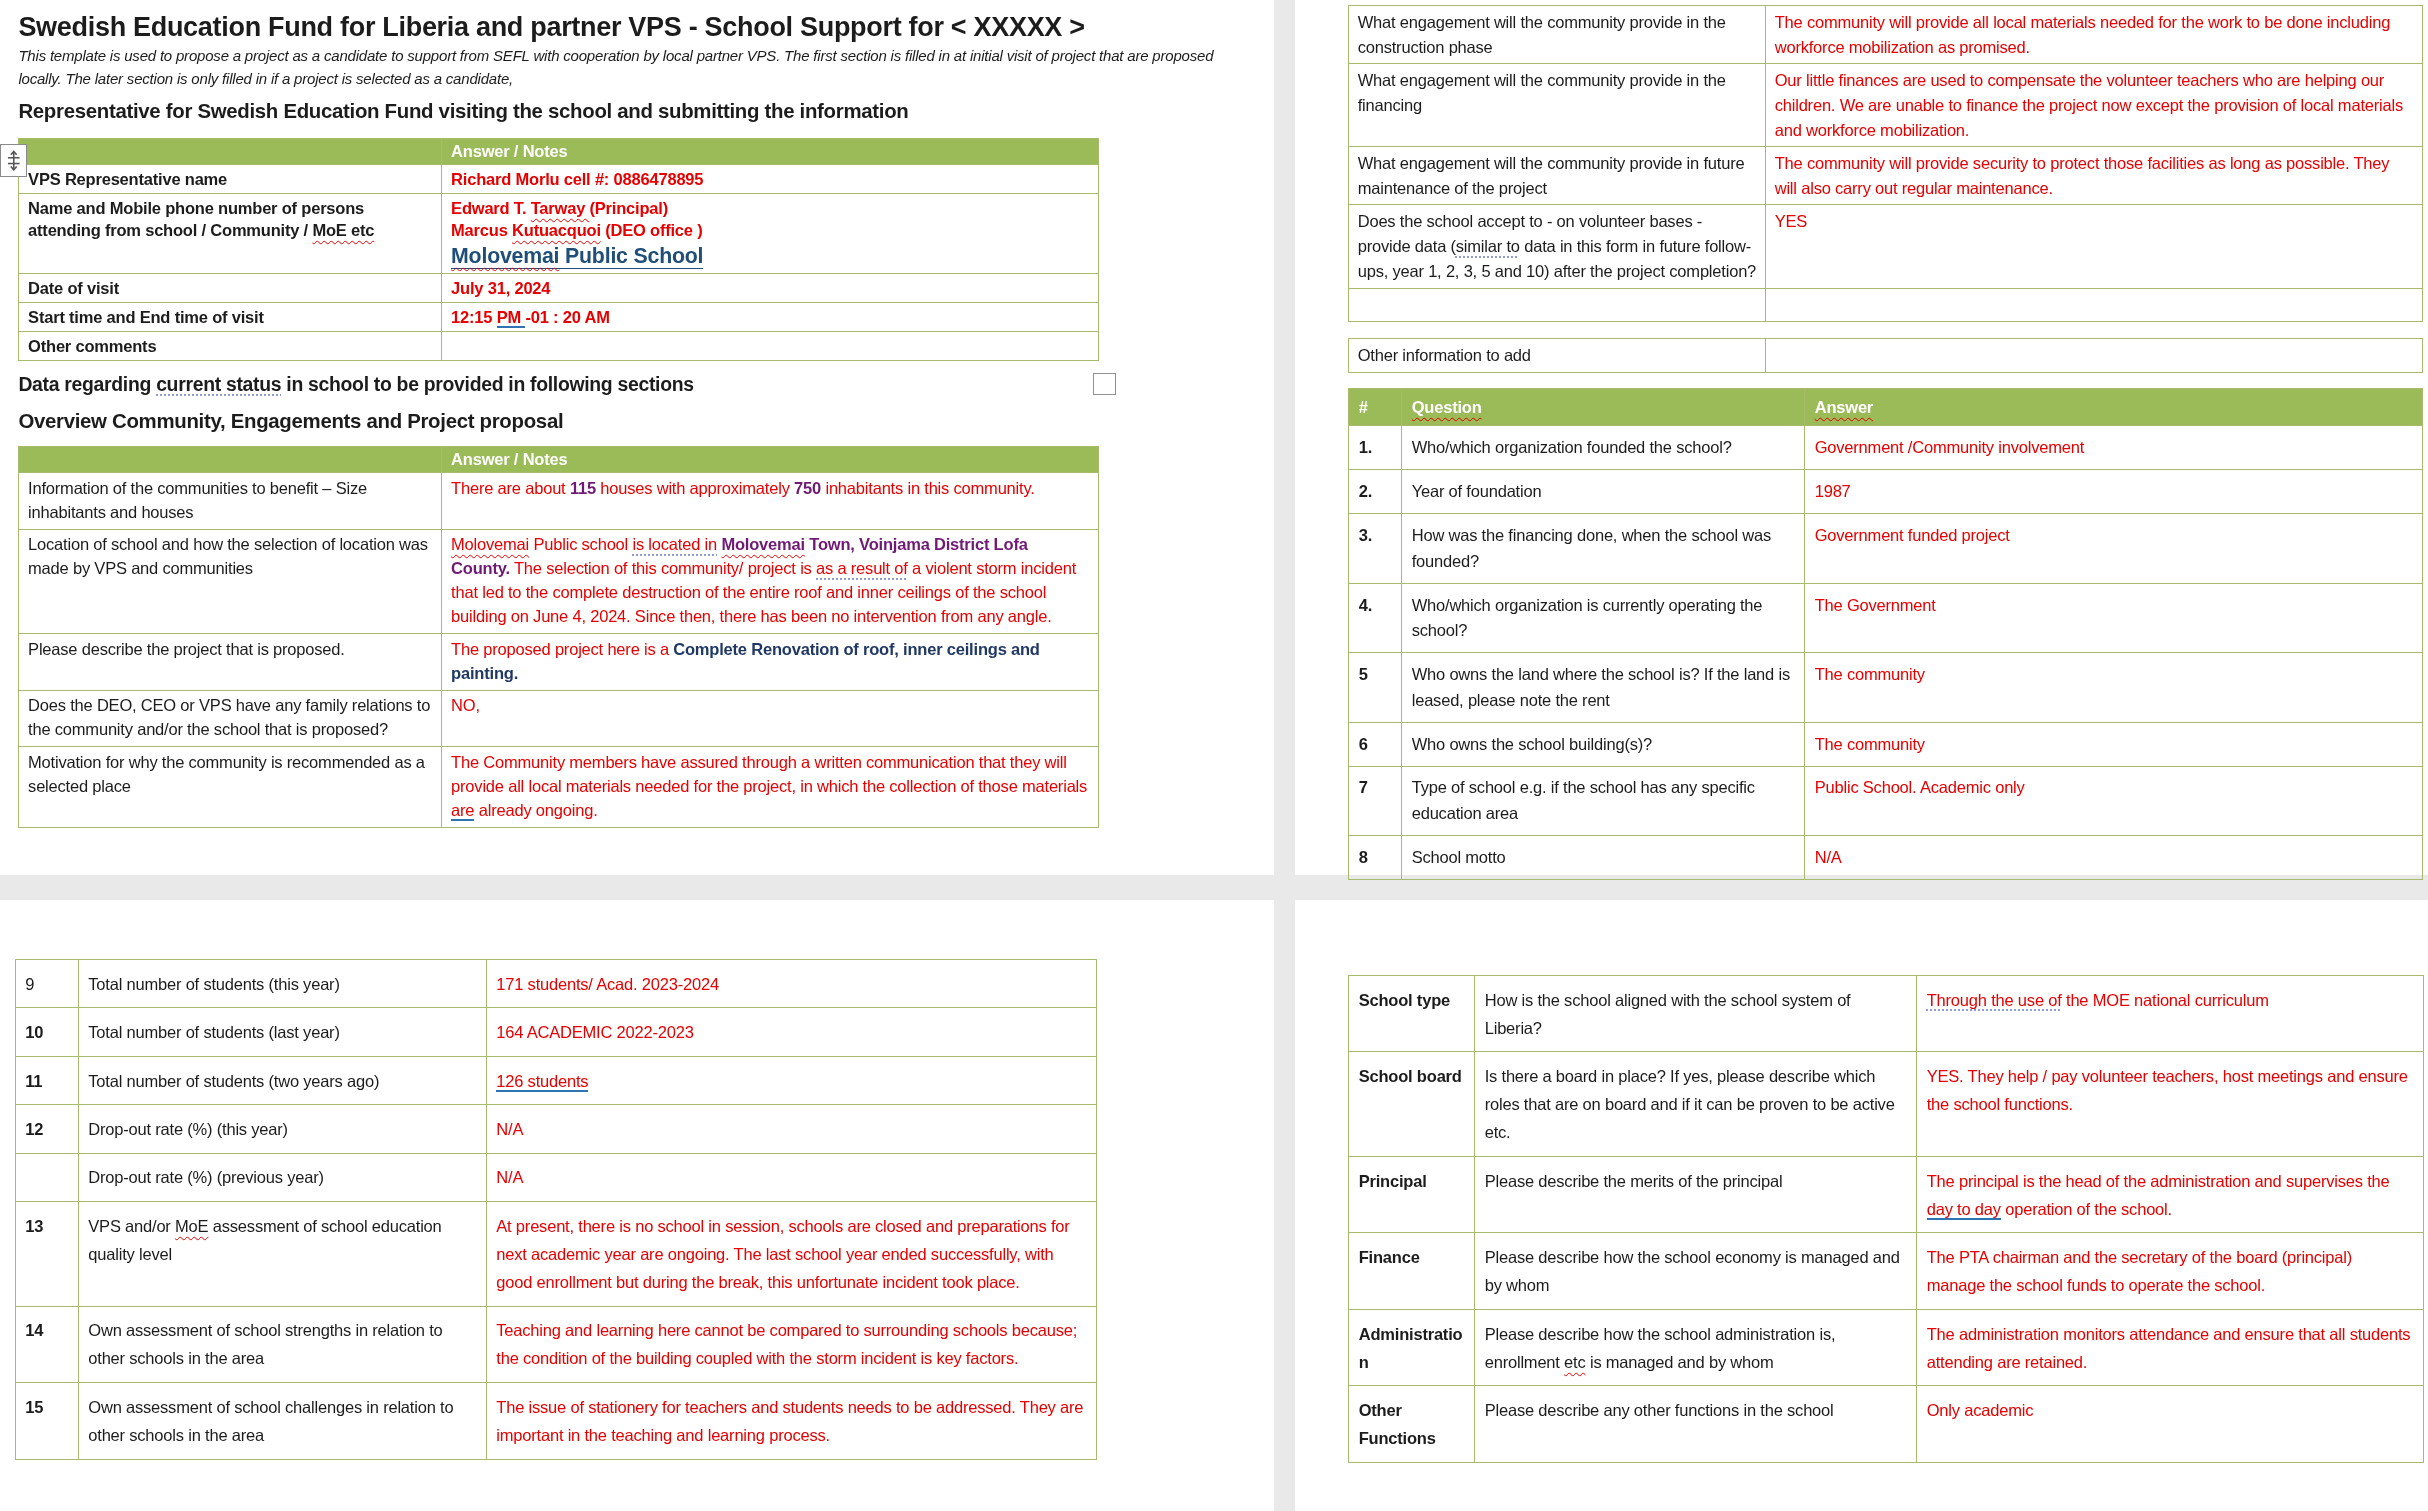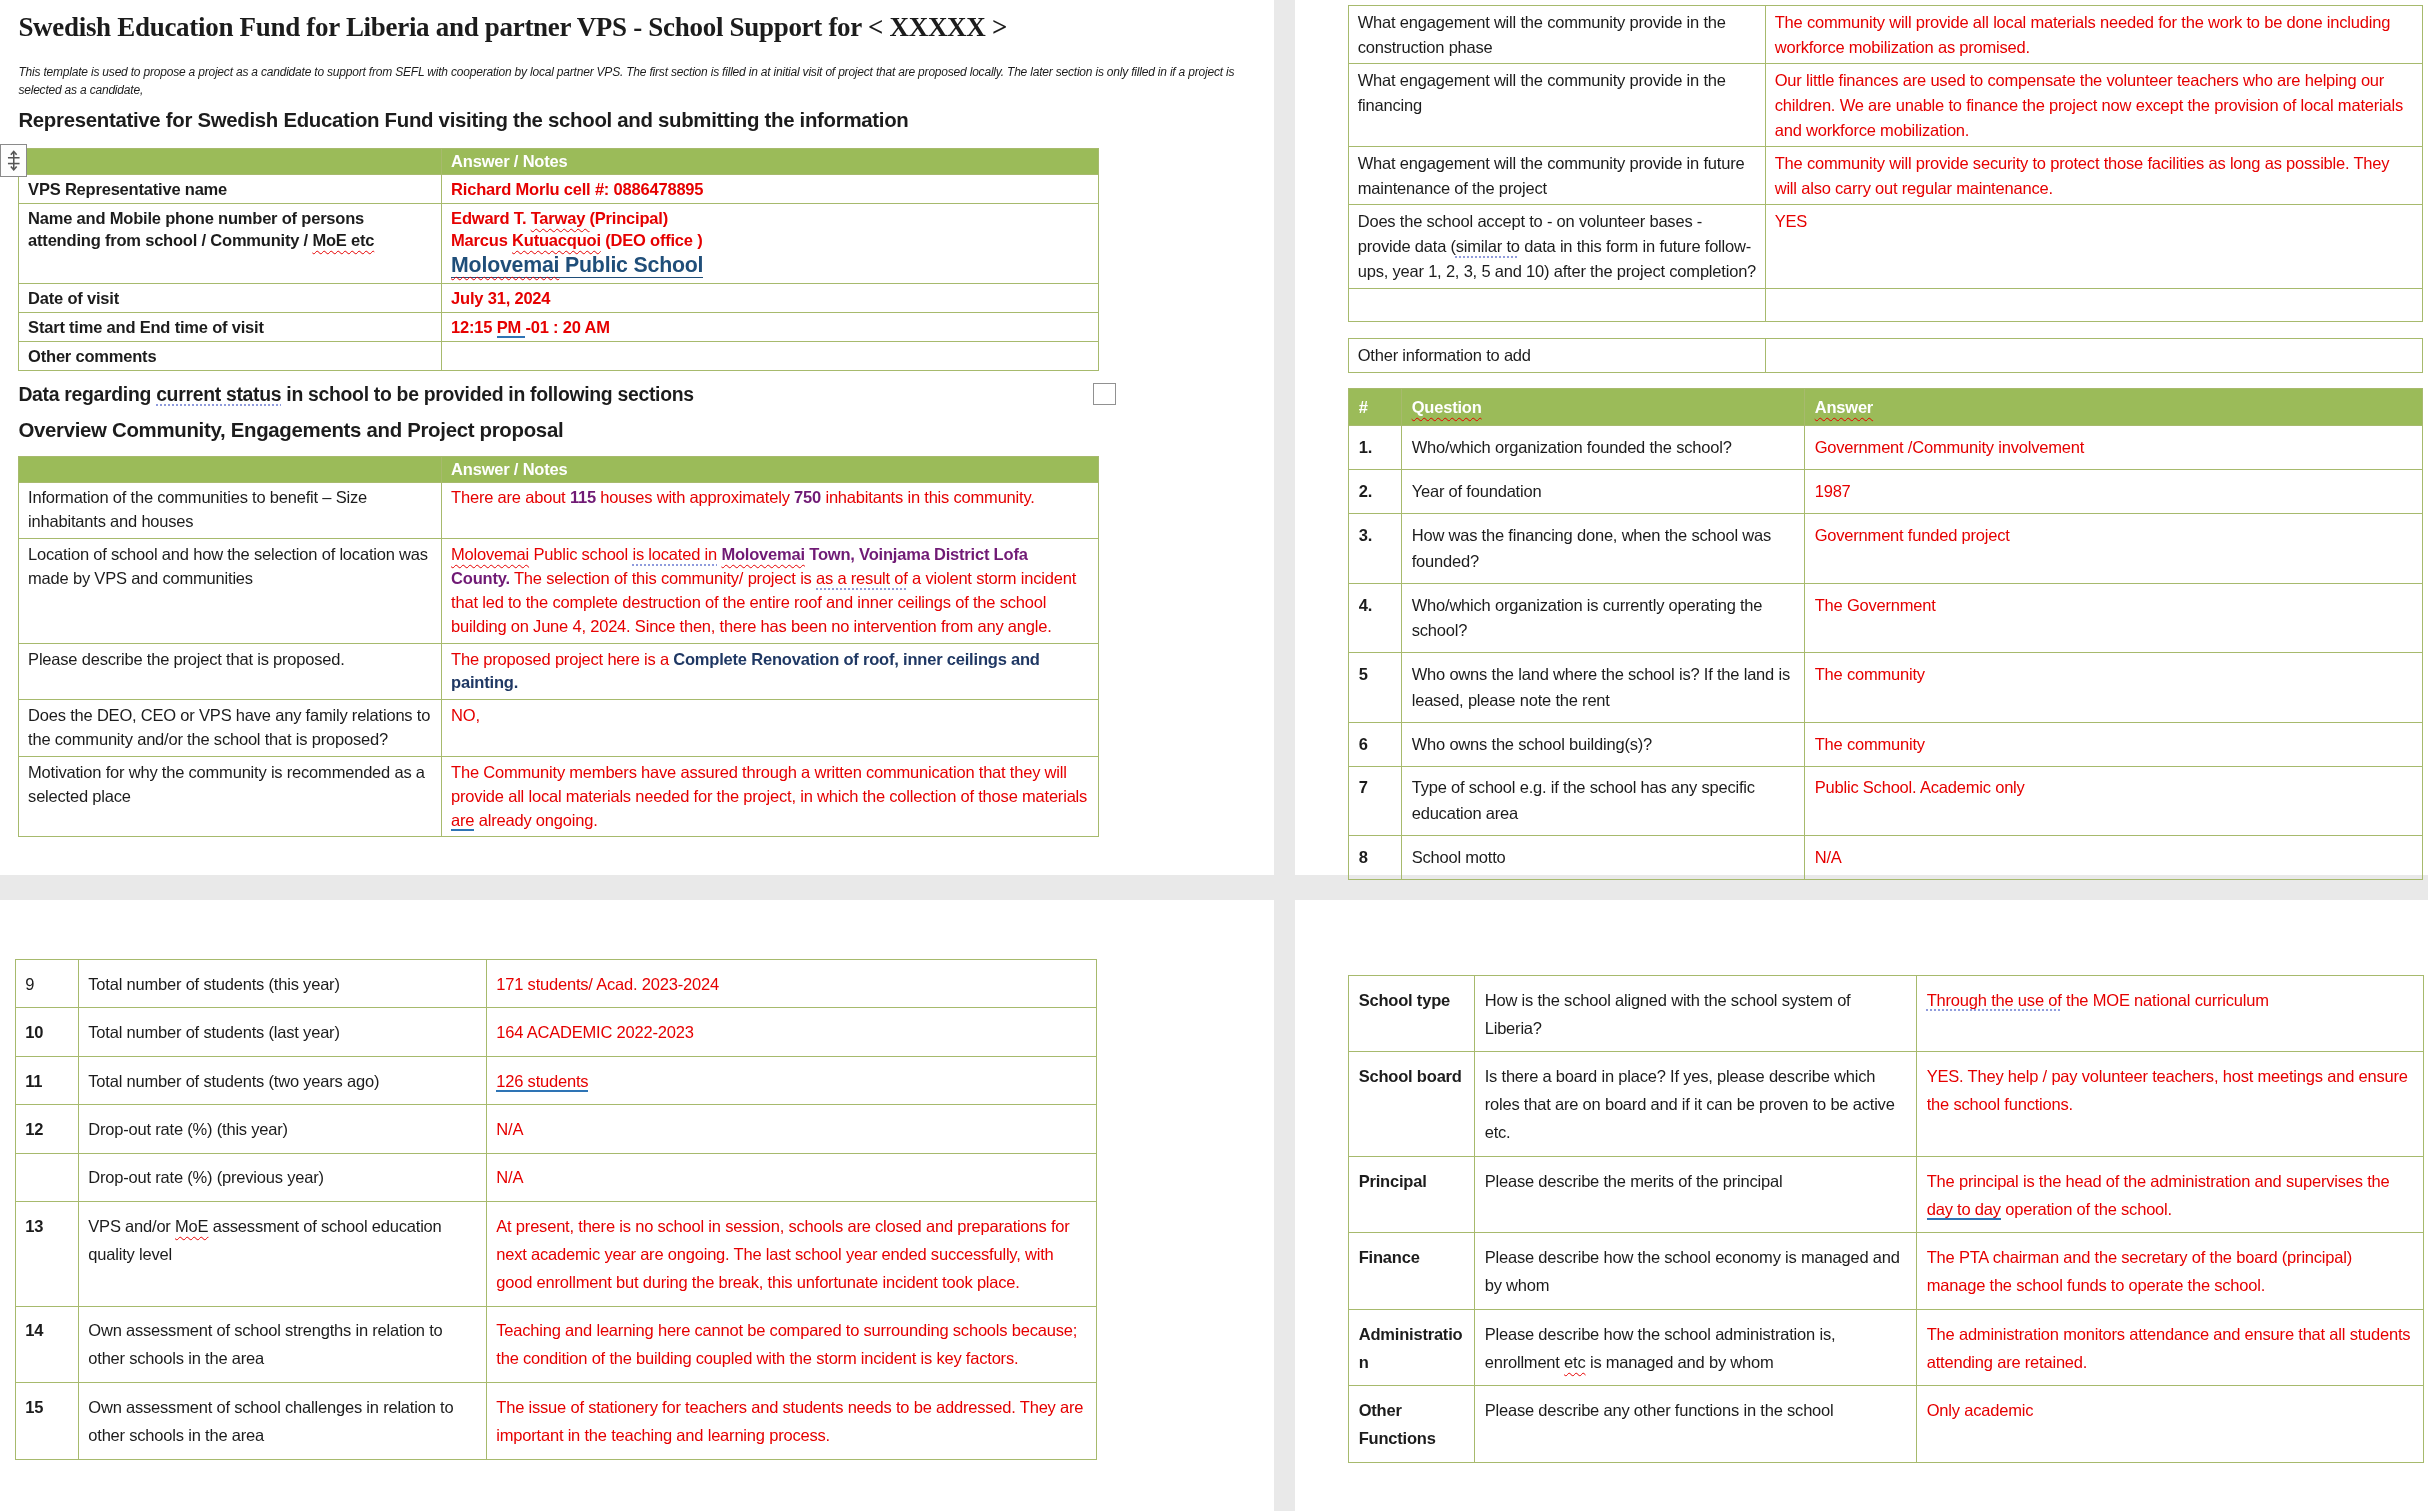--- a/index.html
+++ b/index.html
@@ -7,22 +7,22 @@
           font-family:"Liberation Sans",sans-serif;color:#1c1c1c;}
   .gutter-v{position:absolute;top:0;left:1274px;width:21.3px;height:100%;background:#e9e9e9;}
   .gutter-h{position:absolute;left:0;top:875px;width:100%;height:25px;background:#e9e9e9;}
 
   .page{position:absolute;background:#fff;}
   #page-tl{left:0;top:0;width:1274px;height:875px;padding:0 0 0 18.4px;box-sizing:border-box;}
   #page-tr{left:1295px;top:0;width:1133px;height:875px;padding:4.9px 0 0 53px;box-sizing:border-box;}
   #page-bl{left:0;top:901px;width:1274px;height:611px;padding:58px 0 0 14.6px;box-sizing:border-box;}
   #page-br{left:1295px;top:901px;width:1133px;height:611px;padding:74px 0 0 53px;box-sizing:border-box;}
 
-  h1.doc-title{font-size:27px;font-weight:700;margin:11.6px 0 0 0;letter-spacing:-0.3px;font-family:Liberation Serif, serif;}
-  .intro{font-style:italic;font-size:12px;line-height:1.55;max-width:1219px;margin:20px 0 0 0;letter-spacing:-0.2px;}
+  h1.doc-title{font-size:27px;font-weight:700;margin:11.6px 0 0 0;letter-spacing:-0.3px;}
+  .intro{font-style:italic;font-size:15px;line-height:1.55;max-width:1219px;margin:1px 0 0 0;letter-spacing:-0.2px;}
   h2.sec{font-size:20.4px;font-weight:700;margin:13.6px 0 0 0;letter-spacing:-0.3px;}
   .note-line{position:relative;font-size:19.4px;font-weight:700;margin:11.6px 0 0 0;letter-spacing:-0.3px;}
   .checkbox{position:absolute;left:1075px;top:0;width:20.4px;height:20.4px;border:1.9px solid #919191;background:#fff;}
 
   table{border-collapse:collapse;table-layout:fixed;font-size:16.5px;letter-spacing:-0.2px;}
   table,td,th{border:1px solid #a7ba6d;}
   td{vertical-align:top;word-wrap:break-word;}
   th.gh{background:#9bbb59;color:#ffffff;font-weight:700;text-align:left;font-size:16.5px;padding:2.9px 8.7px;}
 
   .t-rep{width:1080px;margin-top:15.5px;}

